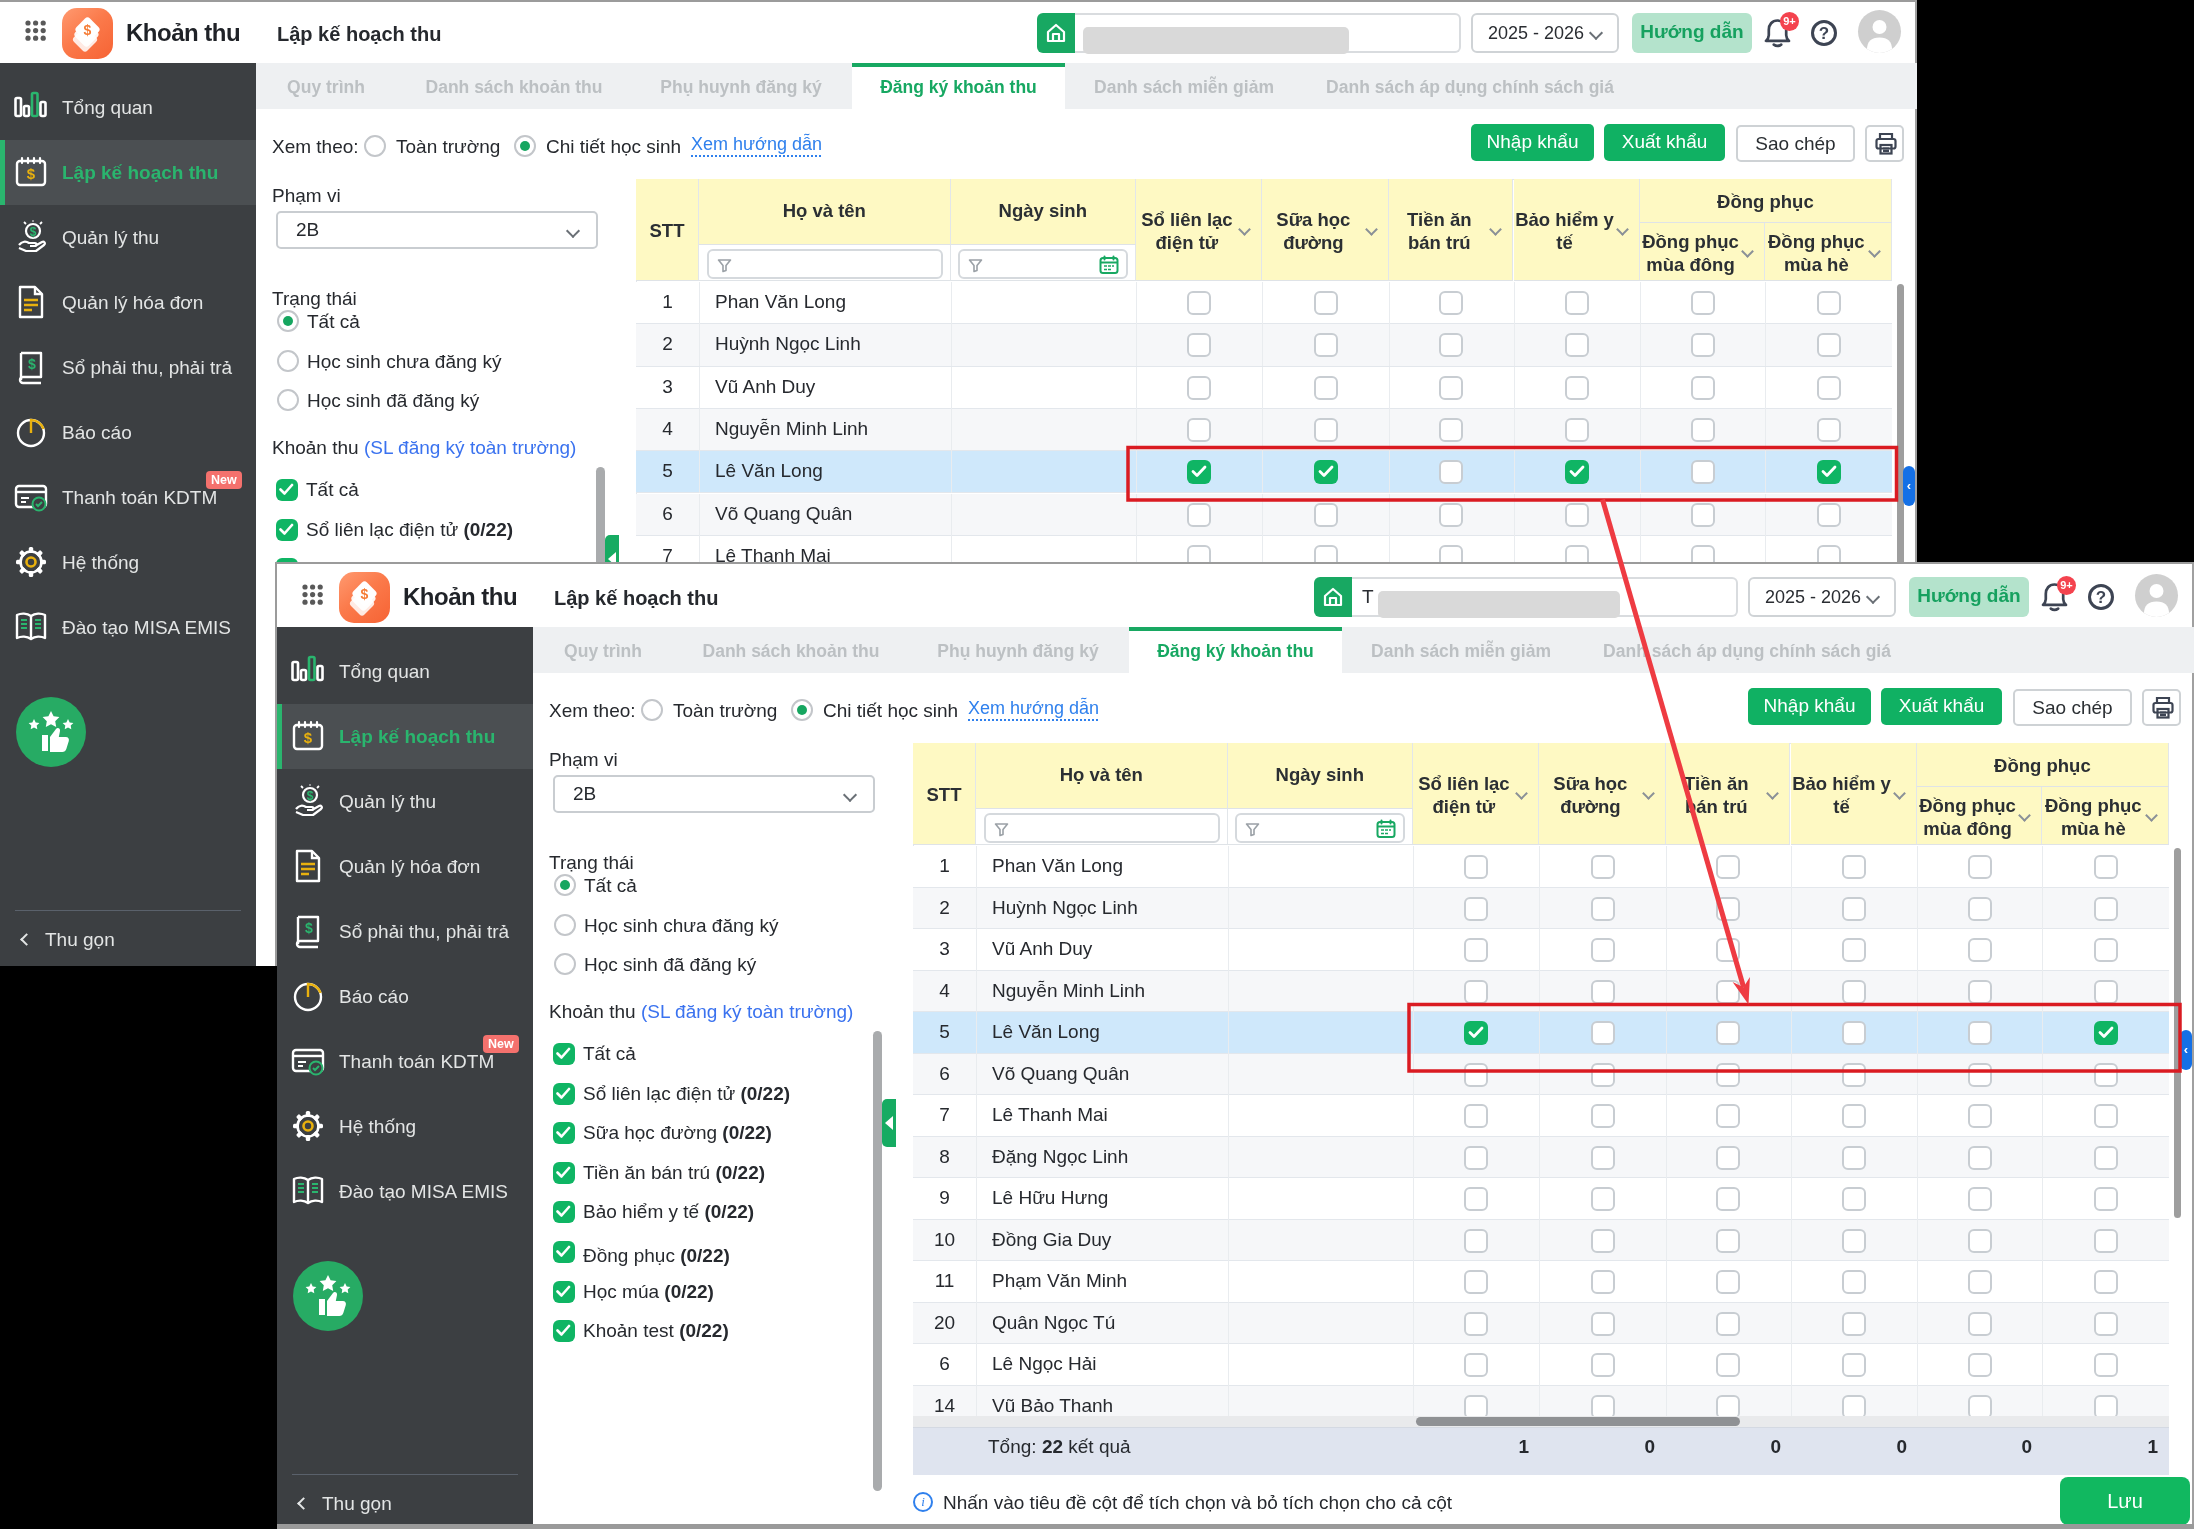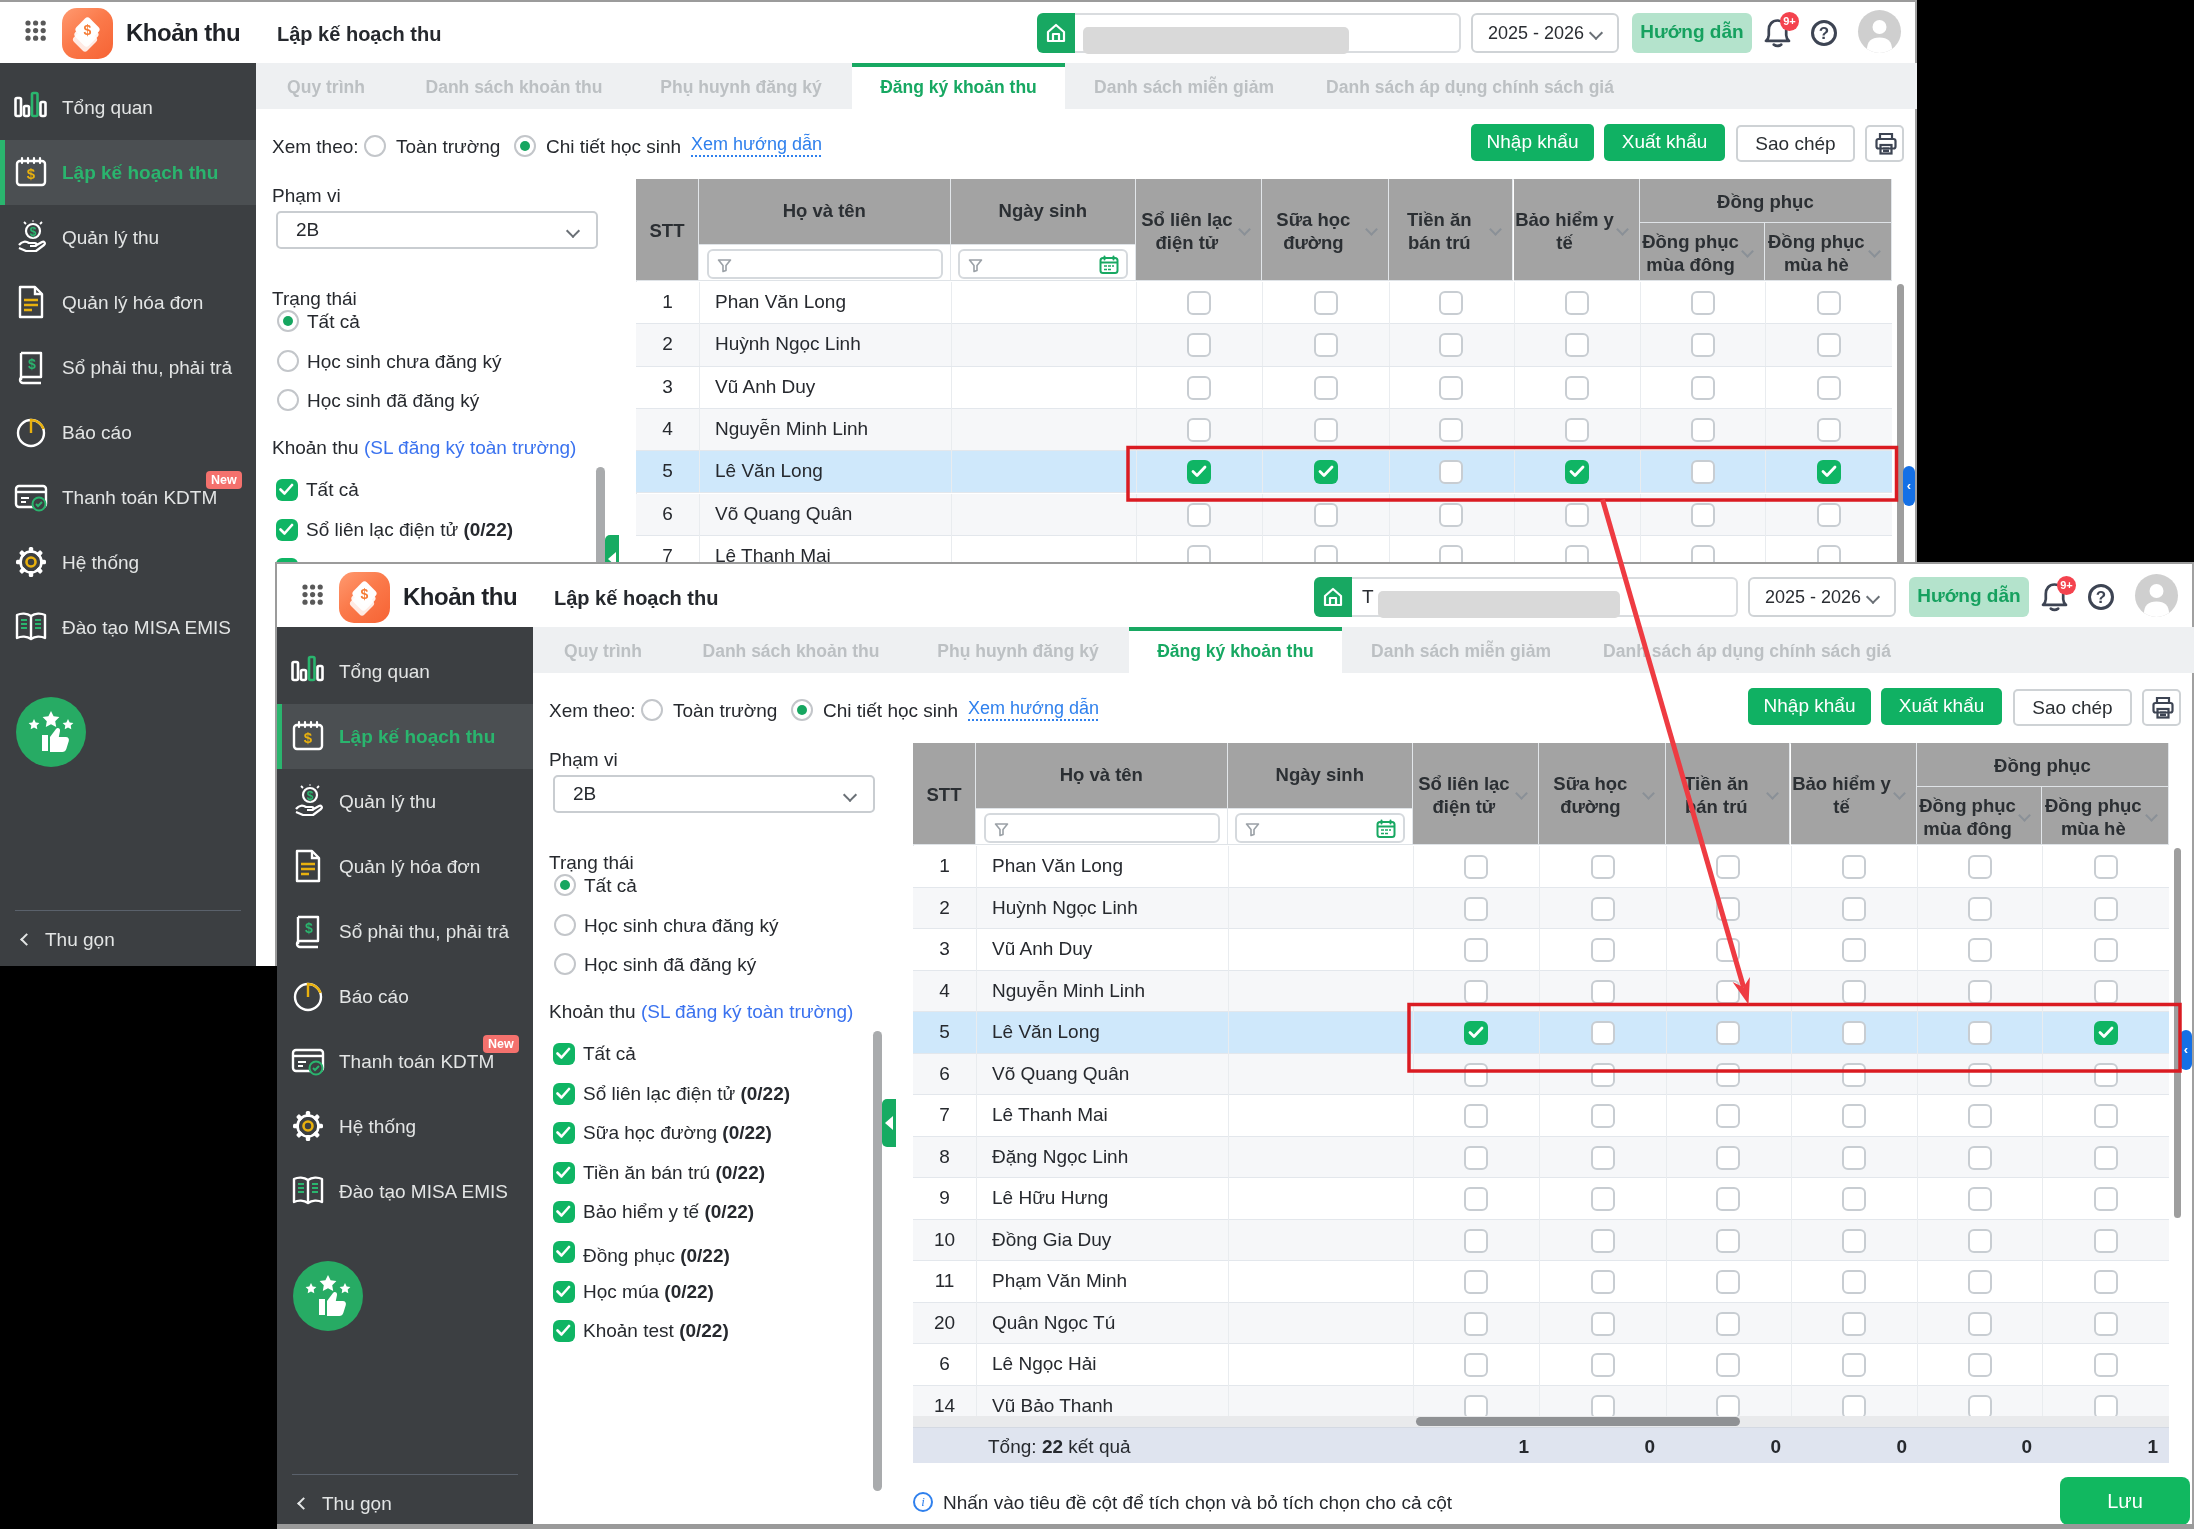--- a/index.html
+++ b/index.html
@@ -50,21 +50,21 @@
 .sel2b{position:absolute;left:276px;top:211px;width:322px;height:38px;border:2px solid #c9cdd1;border-radius:5px;padding:6px 0 0 18px;font-size:19px;}
 .chev{display:inline-block;width:10px;height:10px;border-right:2px solid #6a7076;border-bottom:2px solid #6a7076;transform:rotate(45deg);}
 .ckb{position:absolute;width:22px;height:22px;border-radius:6px;background:#0fb564;}
 .ckb svg{position:absolute;left:3px;top:4px;}
 .ckitem{position:absolute;left:306px;font-size:19px;white-space:nowrap;}
 .fscroll{position:absolute;left:596px;top:467px;width:9px;height:460px;background:#a9abad;border-radius:5px;}
 .gtab{position:absolute;left:605px;top:535px;width:14px;height:48px;background:#16ab62;border-radius:5px 0 0 5px;}
 .gtab::after{content:"";position:absolute;left:3px;top:17px;border-right:8px solid #fff;border-top:7px solid transparent;border-bottom:7px solid transparent;}
 
 .tbl{position:absolute;left:636px;top:179px;width:1256px;}
-.th{position:absolute;background:#a3a3a3;border-right:1px solid #e2e6ea;border-bottom:1px solid #dfe3e7;}
+.th{position:absolute;background:#fef9c3;border-right:1px solid #e2e6ea;border-bottom:1px solid #dfe3e7;}
 .thlbl{position:absolute;width:100%;text-align:center;font-weight:bold;color:#2b2f33;font-size:18.5px;line-height:23px;}
 .sarr{position:absolute;width:9px;height:9px;border-right:2px solid #8a9097;border-bottom:2px solid #8a9097;transform:rotate(45deg);}
 .finput{position:absolute;height:30px;background:#fff;border:2px solid #d5d9dd;border-radius:6px;}
 .tr{position:absolute;left:0;width:1256px;height:42px;background:#fff;border-bottom:1px solid #e3e7ec;}
 .tr.z{background:#f6f7f9;}
 .tr.hl{background:#cfe8fb;}
 .stt{position:absolute;left:0;top:9px;width:63px;text-align:center;}
 .nm{position:absolute;left:79px;top:9px;}
 .cvline{position:absolute;top:0;width:1px;height:42px;background:#e9ecef;}
 .cb{position:absolute;top:9px;width:24px;height:24px;border:2px solid #c8cdd2;border-radius:6px;background:#fff;}
@@ -1069,21 +1069,21 @@
           <span class="cvline" style="left:1129px"></span>
           <span class="cb" style="left:551px"></span>
           <span class="cb" style="left:678px"></span>
           <span class="cb" style="left:803px"></span>
           <span class="cb" style="left:929px"></span>
           <span class="cb" style="left:1055px"></span>
           <span class="cb" style="left:1181px"></span>
         </div>
         <div class="abs" style="left:0;top:673px;width:1256px;height:11px;background:#e9eaec"></div>
         <div class="abs" style="left:503px;top:674px;width:324px;height:9px;background:#8f9194;border-radius:5px"></div>
-        <div class="abs" style="left:0;top:684px;width:1256px;height:36px;background:#dfe4ef;border-top:1px solid #d4d9e2;font-size:19px;color:#26292e">
+        <div class="abs" style="left:0;top:684px;width:1256px;height:48px;background:#dfe4ef;border-top:1px solid #d4d9e2;font-size:19px;color:#26292e">
           <span style="position:absolute;left:75px;top:8px">Tổng: <b>22</b> kết quả</span>
           <span style="position:absolute;left:500px;top:8px;width:116px;text-align:right;font-weight:bold">1</span>
           <span style="position:absolute;left:626px;top:8px;width:116px;text-align:right;font-weight:bold">0</span>
           <span style="position:absolute;left:753px;top:8px;width:115px;text-align:right;font-weight:bold">0</span>
           <span style="position:absolute;left:878px;top:8px;width:116px;text-align:right;font-weight:bold">0</span>
           <span style="position:absolute;left:1004px;top:8px;width:115px;text-align:right;font-weight:bold">0</span>
           <span style="position:absolute;left:1129px;top:8px;width:116px;text-align:right;font-weight:bold">1</span>
         </div>
       </div>
       <div class="abs" style="left:636px;top:928px;width:20px;height:20px;border:2px solid #2f80ed;border-radius:50%;color:#2f80ed;font-size:13px;text-align:center;line-height:16px;font-style:italic;font-family:'Liberation Serif',serif">i</div>

